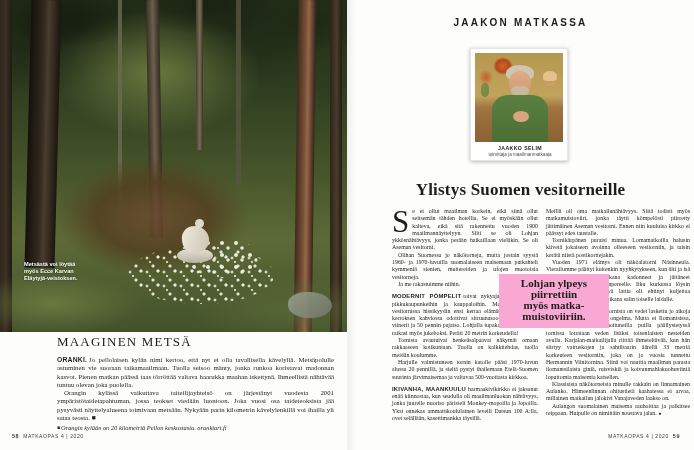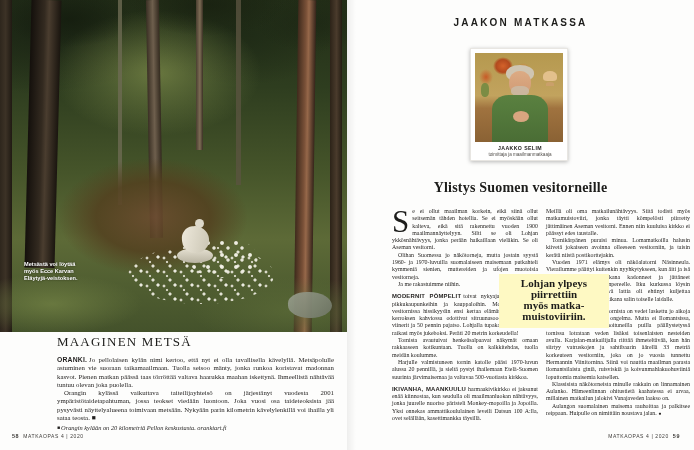--- a/index.html
+++ b/index.html
@@ -109,32 +109,32 @@
     background:linear-gradient(180deg,#dcab84,#d19a74);}
   .beard{position:absolute;left:36px;top:33px;width:18px;height:10px;border-radius:40%;background:#c9bda9;opacity:.8;}
   .shirt{position:absolute;left:17px;top:42px;width:56px;height:47px;border-radius:30% 30% 0 0;
     background:linear-gradient(180deg,#5a8140,#4a6d35);}
   .hands{position:absolute;left:38px;top:58px;width:16px;height:11px;border-radius:50%;background:#d8a57f;}
   .pol-name{position:absolute;left:0;top:96px;width:98px;text-align:center;
     font-family:"Liberation Sans", sans-serif;font-weight:700;font-size:5.2px;letter-spacing:.4px;color:#1d1d1b;}
   .pol-role{position:absolute;left:0;top:103px;width:98px;text-align:center;
     font-family:"Liberation Sans", sans-serif;font-size:4.6px;color:#55524e;}
   .headline{position:absolute;left:0;top:180px;width:347px;margin:0;text-align:center;
-    font-size:14px;font-weight:700;letter-spacing:.2px;color:#1d1d1b;}
+    font-size:17px;font-weight:700;letter-spacing:.2px;color:#1d1d1b;}
 
   .col{position:absolute;top:208px;font-size:5.9px;line-height:7.3px;text-align:justify;color:#262422;}
   .col p{margin:0;}
   .col p.indent{text-indent:6px;}
   .col p.sub{margin-top:5px;}
   .col-left{left:45px;width:146px;}
   .col-right{left:199px;width:144px;}
   .dropcap{float:left;font-size:31px;line-height:25px;padding:1px 3px 0 0;color:#1d1d1b;}
   .endmark{font-size:5px;}
 
-  .pull-quote{position:absolute;left:152px;top:274px;width:110px;background:#fef9c3;
+  .pull-quote{position:absolute;left:152px;top:274px;width:110px;background:#f9a8d4;
     padding:4px 0 6px;text-align:center;white-space:pre-line;
     font-weight:700;font-size:11px;line-height:11px;color:#1d1d1b;}
 </style>
 </head>
 <body>
 
 <div class="spread">
 
   <section class="page page-left">
     <div class="photo">

